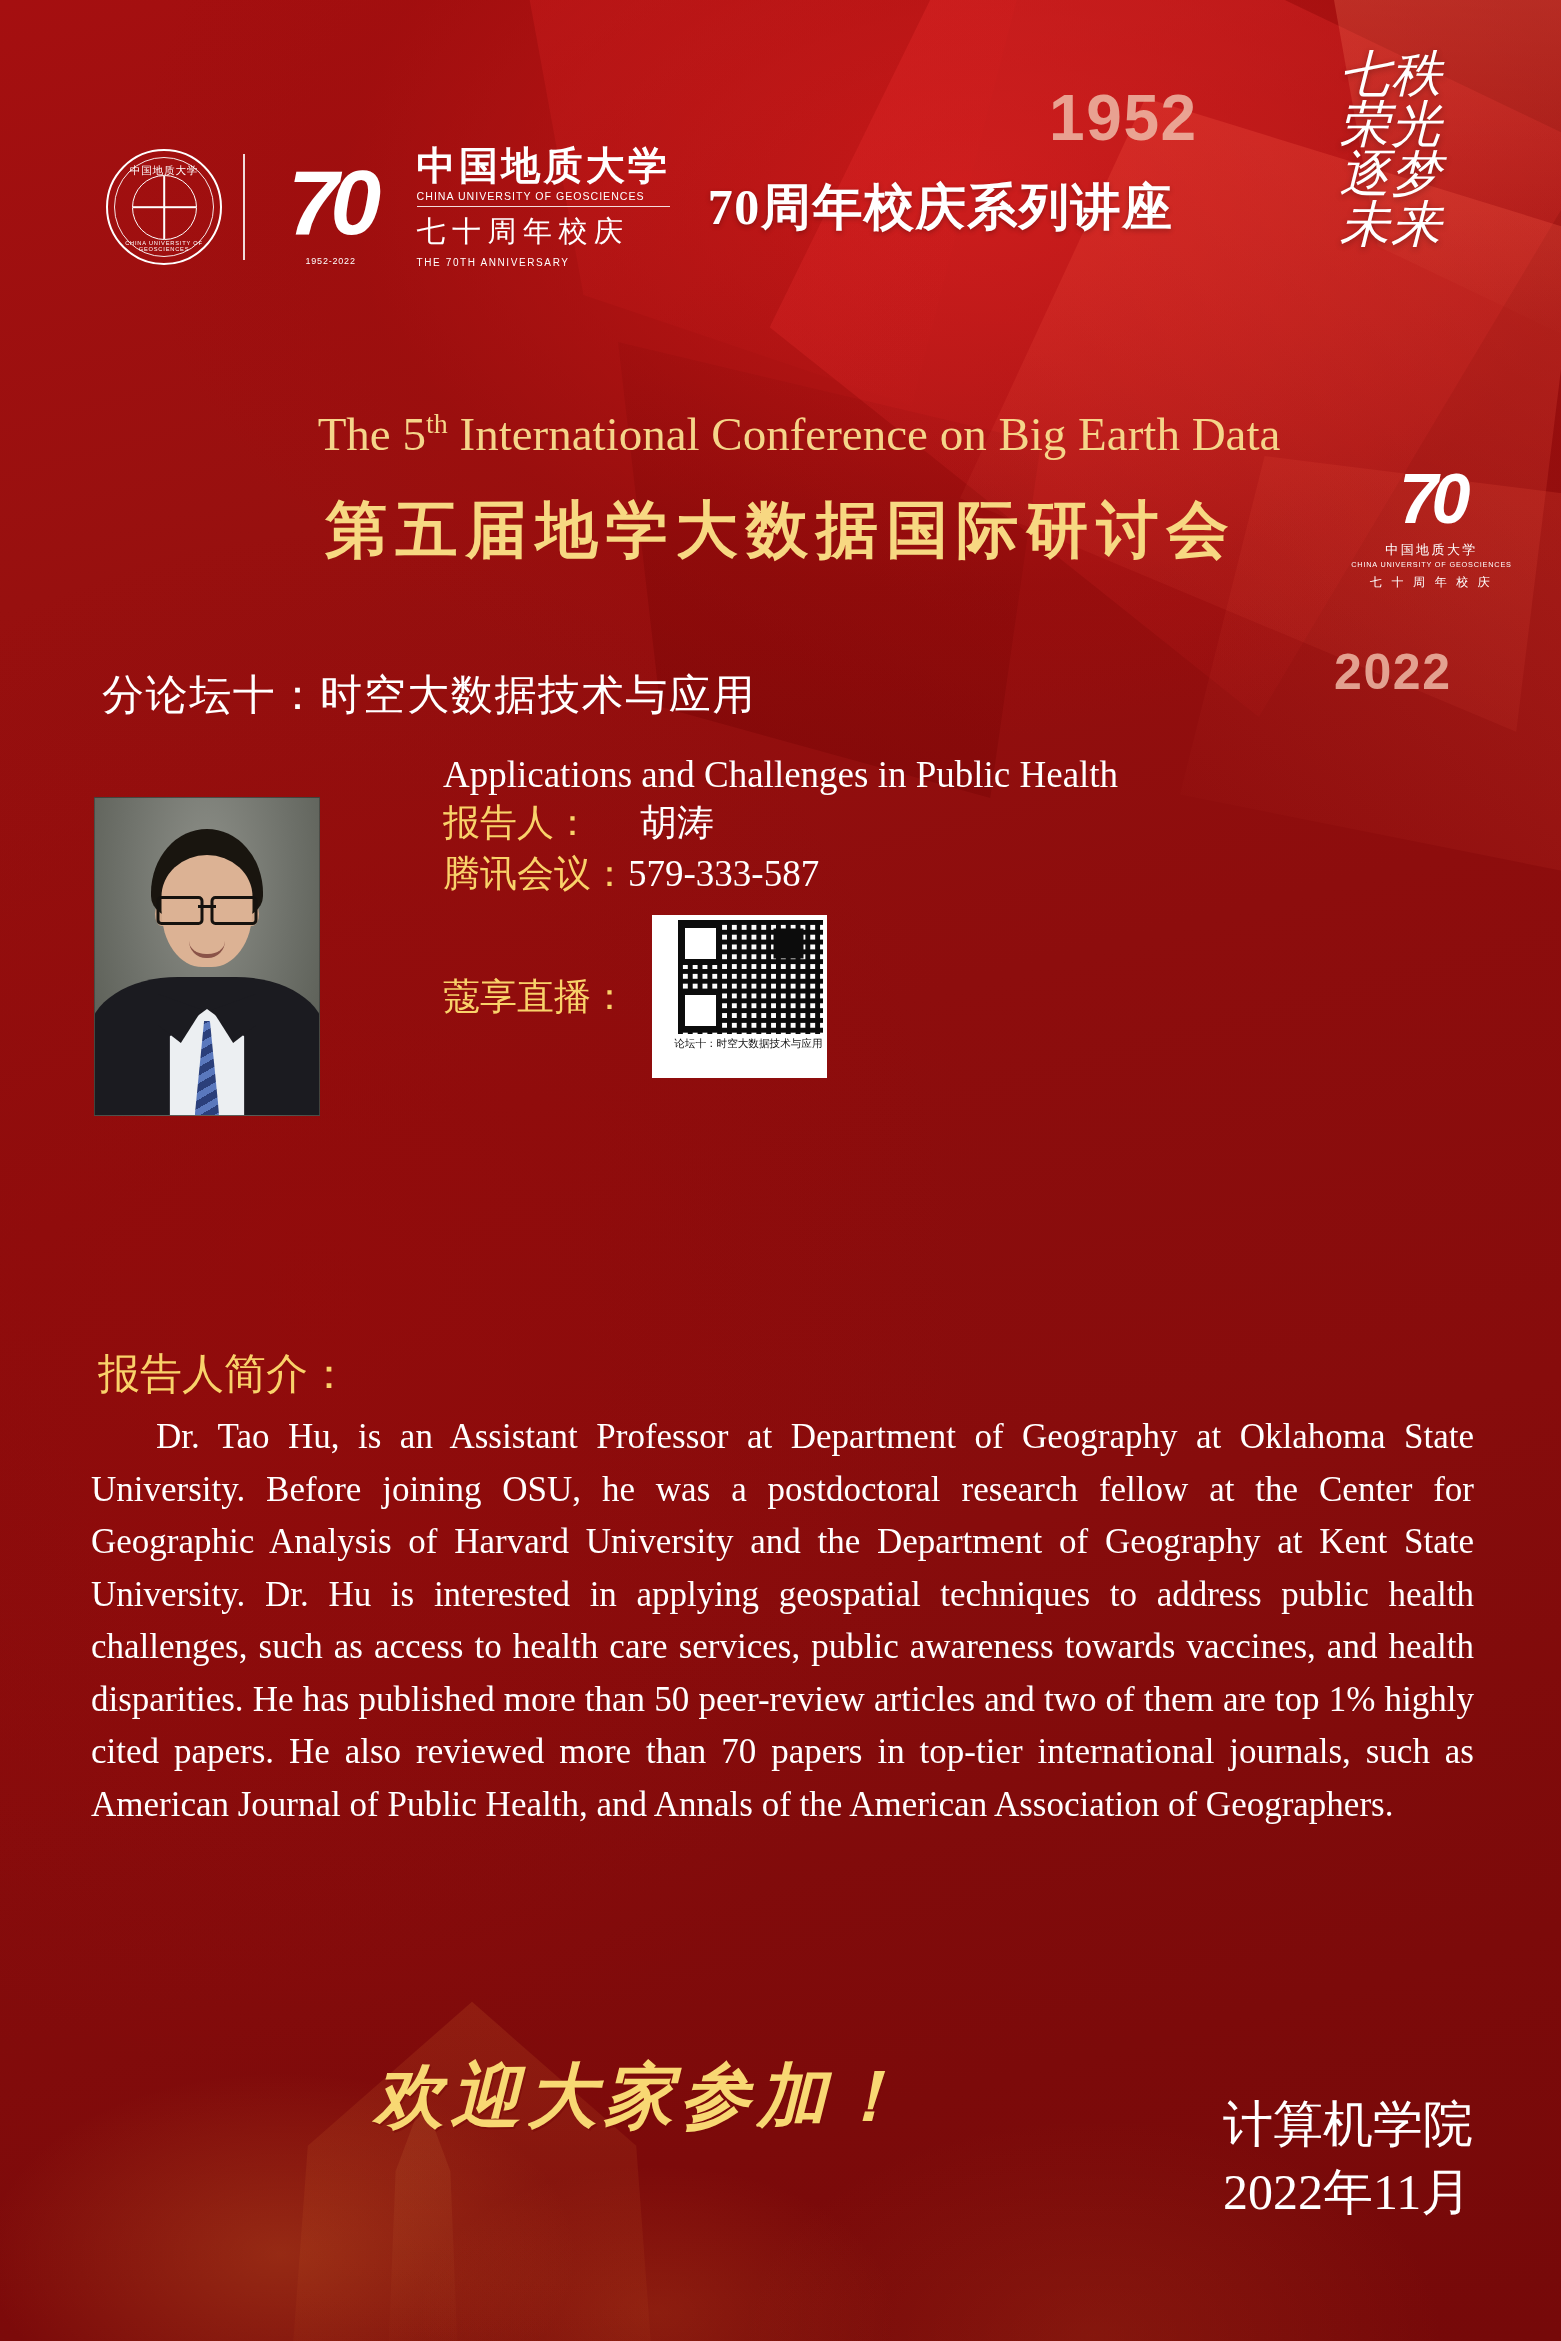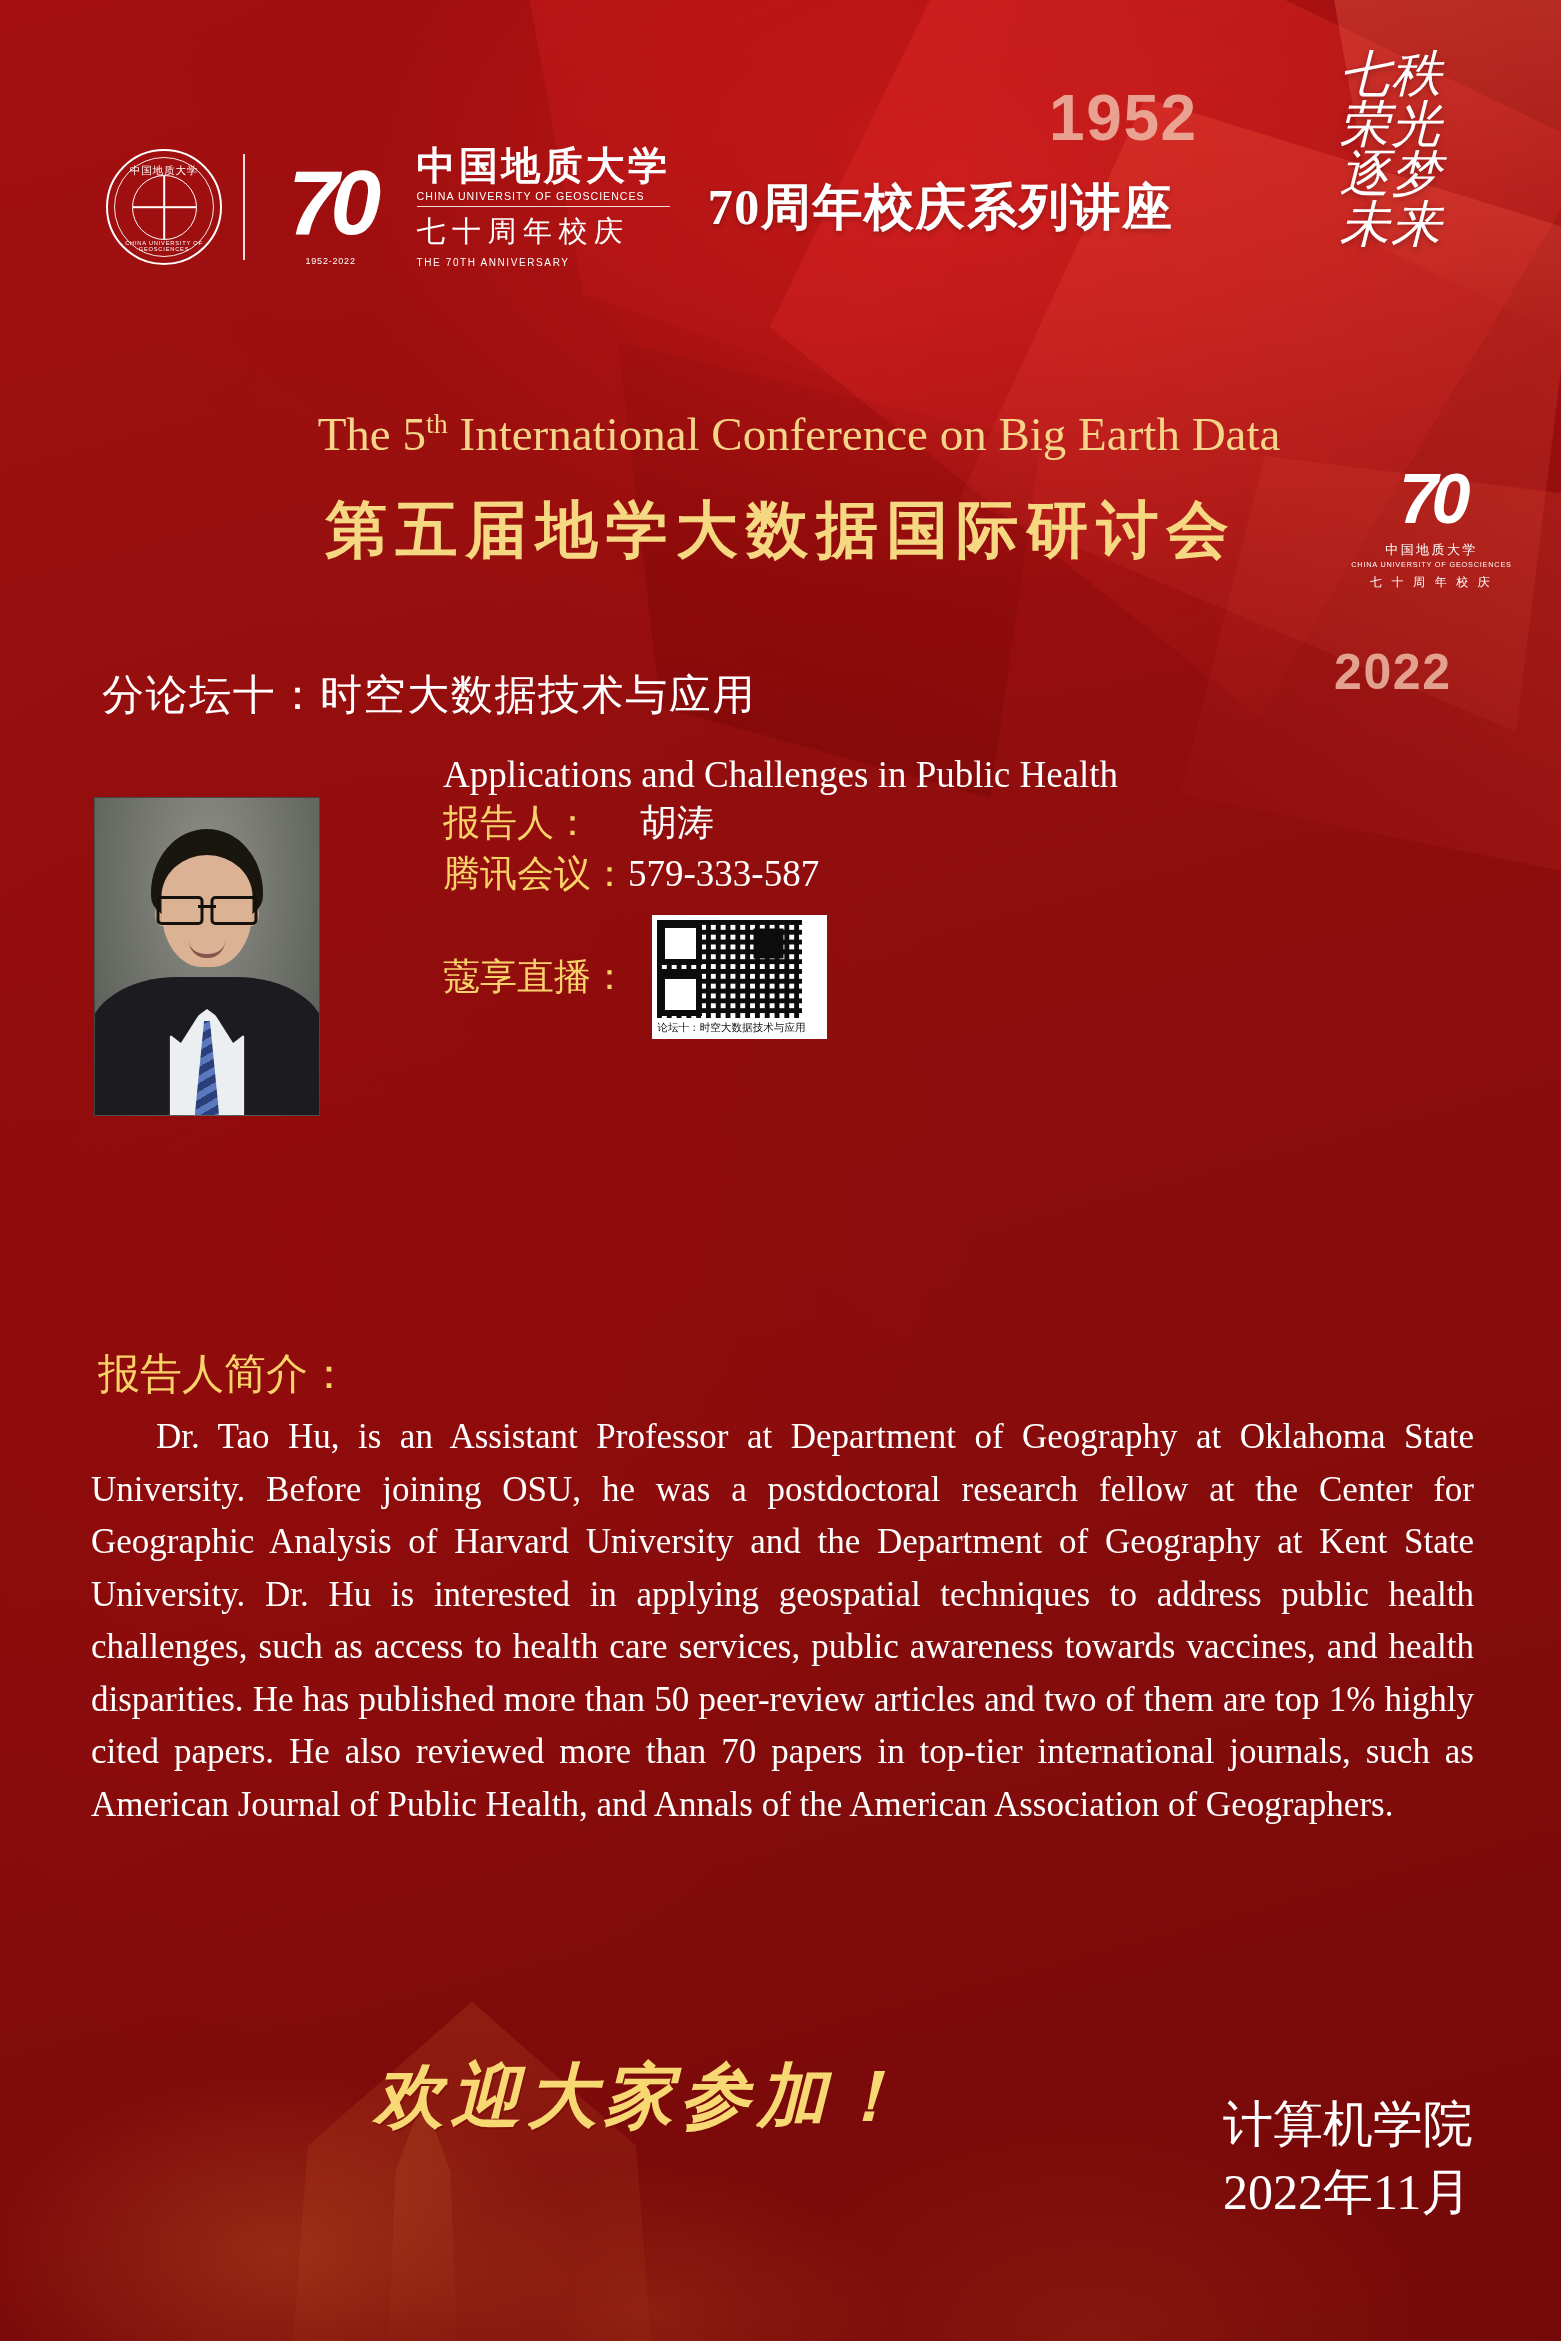--- a/index.html
+++ b/index.html
@@ -389,28 +389,28 @@
     line-height: 1.3;
   }
   .row-title { align-items: flex-start; }
   .speaker-name { margin-left: 49px; }
   .live-row {
     display: flex;
     align-items: center;
     margin-top: 18px;
   }
   .qr {
-    width: 175px; height: 124px;
+    width: 175px; height: 163px;
     background: #fff;
     margin-left: 24.4px;
     padding: 4.9px;
     box-sizing: border-box;
     display: flex;
     flex-direction: column;
-    align-items: flex-start;
+    align-items: flex-end;
   }
   .qr-code {
     width: 145px; height: 114px;
     background-color: #fff;
     background-image:
       linear-gradient(90deg, #000 50%, transparent 50%),
       linear-gradient(#000 50%, transparent 50%);
     background-size: 9.8px 9.8px;
     position: relative;
     opacity: 0.95;

